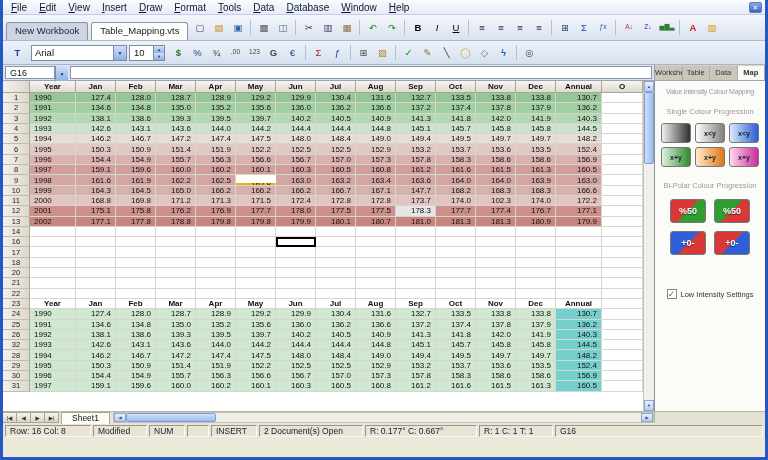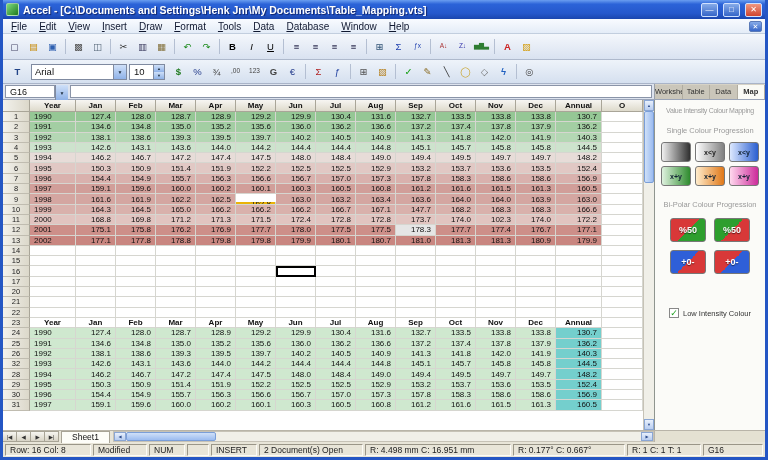--- a/index.html
+++ b/index.html
@@ -117,45 +117,42 @@
   .statusbar{height:15px;display:flex;align-items:center;background:#e8e5d8;padding:1px 2px;gap:2px;
     font-size:8.5px;color:#222;}
   .seg{height:12px;border:1px solid;border-color:#9a9688 #fcfbf6 #fcfbf6 #9a9688;display:flex;
     align-items:center;padding:0 4px;white-space:nowrap;overflow:hidden;}
 </style>
 </head>
 <body>
 
 <div class="app">
 
-  <div class="titlebar">
-    <span class="title-icon"></span>
-    <span class="title">Accel - [C:\Documents and Settings\Henk Jnr\My Documents\Table_Mapping.vts]</span>
-    <span class="winbtn">—</span>
-    <span class="winbtn">□</span>
-    <span class="winbtn close">✕</span>
-  </div>
 
   <div class="menubar">
 
   <span class="menu-item"><u>F</u>ile</span>
       <span class="menu-item"><u>E</u>dit</span>
       <span class="menu-item"><u>V</u>iew</span>
       <span class="menu-item"><u>I</u>nsert</span>
       <span class="menu-item"><u>D</u>raw</span>
       <span class="menu-item"><u>F</u>ormat</span>
       <span class="menu-item"><u>T</u>ools</span>
       <span class="menu-item"><u>D</u>ata</span>
       <span class="menu-item"><u>D</u>atabase</span>
       <span class="menu-item"><u>W</u>indow</span>
       <span class="menu-item"><u>H</u>elp</span>
       <span class="docclose">✕</span>
     </div>
 
   <div class="tabrow">
+    <div class="doctabs">
+        <span class="doctab">New Workbook</span>
+        <span class="doctab active">Table_Mapping.vts</span>
+      </div>
     <div class="tb-icons">
         <span class="tbtn">
           <span class="glyph" style="color: rgb(68, 68, 102);">▢</span>
         </span>
         <span class="tbtn">
           <span class="glyph" style="color: rgb(200, 146, 26);">▤</span>
         </span>
         <span class="tbtn">
           <span class="glyph" style="color: rgb(45, 95, 176);">▣</span>
         </span>
@@ -593,57 +590,57 @@
           <div class="gc w-m"></div>
           <div class="gc w-m"></div>
           <div class="gc w-m"></div>
           <div class="gc w-m"></div>
           <div class="gc w-m"></div>
           <div class="gc w-m"></div>
           <div class="gc w-an"></div>
           <div class="gc w-o"></div>
         </div>
         <div class="grow">
-          <div class="gc rownum">15</div>
-          <div class="gc w-year"></div>
-          <div class="gc w-m"></div>
-          <div class="gc w-m"></div>
-          <div class="gc w-m"></div>
-          <div class="gc w-m"></div>
-          <div class="gc w-m"></div>
-          <div class="gc w-m"></div>
-          <div class="gc w-m"></div>
-          <div class="gc w-m"></div>
-          <div class="gc w-m"></div>
-          <div class="gc w-m"></div>
-          <div class="gc w-m"></div>
-          <div class="gc w-m"></div>
-          <div class="gc w-an"></div>
-          <div class="gc w-o"></div>
-        </div>
-        <div class="grow">
           <div class="gc rownum">16</div>
           <div class="gc w-year"></div>
           <div class="gc w-m"></div>
           <div class="gc w-m"></div>
           <div class="gc w-m"></div>
           <div class="gc w-m"></div>
           <div class="gc w-m"></div>
           <div class="gc w-m sel"></div>
           <div class="gc w-m"></div>
           <div class="gc w-m"></div>
           <div class="gc w-m"></div>
           <div class="gc w-m"></div>
           <div class="gc w-m"></div>
           <div class="gc w-m"></div>
           <div class="gc w-an"></div>
           <div class="gc w-o"></div>
         </div>
         <div class="grow">
           <div class="gc rownum">17</div>
+          <div class="gc w-year"></div>
+          <div class="gc w-m"></div>
+          <div class="gc w-m"></div>
+          <div class="gc w-m"></div>
+          <div class="gc w-m"></div>
+          <div class="gc w-m"></div>
+          <div class="gc w-m"></div>
+          <div class="gc w-m"></div>
+          <div class="gc w-m"></div>
+          <div class="gc w-m"></div>
+          <div class="gc w-m"></div>
+          <div class="gc w-m"></div>
+          <div class="gc w-m"></div>
+          <div class="gc w-an"></div>
+          <div class="gc w-o"></div>
+        </div>
+        <div class="grow">
+          <div class="gc rownum">18</div>
           <div class="gc w-year"></div>
           <div class="gc w-m"></div>
           <div class="gc w-m"></div>
           <div class="gc w-m"></div>
           <div class="gc w-m"></div>
           <div class="gc w-m"></div>
           <div class="gc w-m"></div>
           <div class="gc w-m"></div>
           <div class="gc w-m"></div>
           <div class="gc w-m"></div>
@@ -889,21 +886,21 @@
         </div>
       <div class="plabel">Bi-Polar Colour Progression</div>
       <div class="bpgrid">
           <span class="bpbtn" style="background: linear-gradient(135deg, rgb(216, 56, 56) 50%, rgb(46, 158, 46) 50%);">%50</span>
           <span class="bpbtn" style="background: linear-gradient(135deg, rgb(46, 158, 46) 50%, rgb(216, 56, 56) 50%);">%50</span>
           <span class="bpbtn" style="background: linear-gradient(135deg, rgb(46, 95, 216) 50%, rgb(216, 56, 56) 50%);">+0-</span>
           <span class="bpbtn" style="background: linear-gradient(135deg, rgb(216, 56, 56) 50%, rgb(46, 95, 216) 50%);">+0-</span>
         </div>
       <div class="chk">
         <span class="chkbox">✓</span>
-        <span>Low Intensity Colour</span>
+        <span>Low Intensity Settings</span>
       </div>
     </div>
   </div>
 
   <div class="sheetrow">
     <div class="navgroup">
         <span class="navbtn">|◀</span>
         <span class="navbtn">◀</span>
         <span class="navbtn">▶</span>
         <span class="navbtn">▶|</span>
@@ -918,19 +915,18 @@
     <div class="sheetrow-spacer"></div>
   </div>
 
   <div class="statusbar">
       <span class="seg" style="width: 86px; flex: 0 0 86px;">Row: 16 Col: 8</span>
       <span class="seg" style="width: 54px; flex: 0 0 54px;">Modified</span>
       <span class="seg" style="width: 36px; flex: 0 0 36px;">NUM</span>
       <span class="seg" style="width: 22px; flex: 0 0 22px;"></span>
       <span class="seg" style="width: 46px; flex: 0 0 46px;">INSERT</span>
       <span class="seg" style="width: 104px; flex: 0 0 104px;">2 Document(s) Open</span>
-      <span class="seg" style="width: 146px; flex: 0 0 146px;">R: 4.498 mm   C: 16.951 mm</span>
       <span class="seg" style="width: 112px; flex: 0 0 112px;">R: 0.177°   C: 0.667°</span>
       <span class="seg" style="width: 74px; flex: 0 0 74px;">R: 1 C: 1 T: 1</span>
       <span class="seg" style="flex: 1 1 0%;">G16</span>
     </div>
 
 </div>
 
 </body></html>

